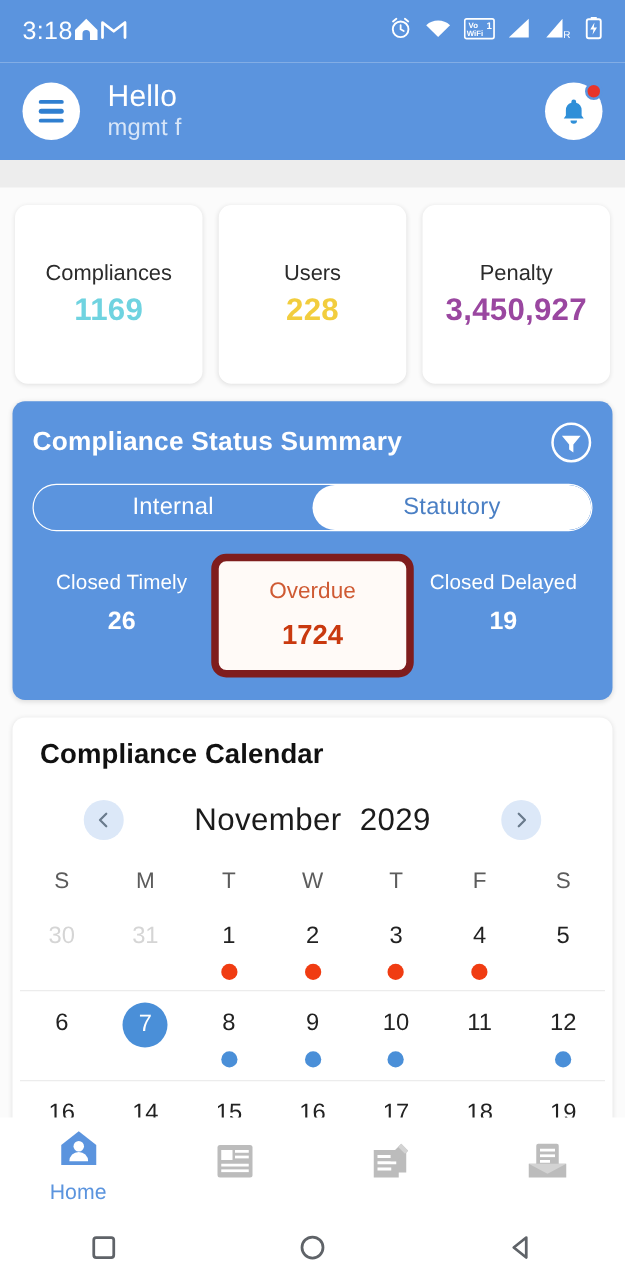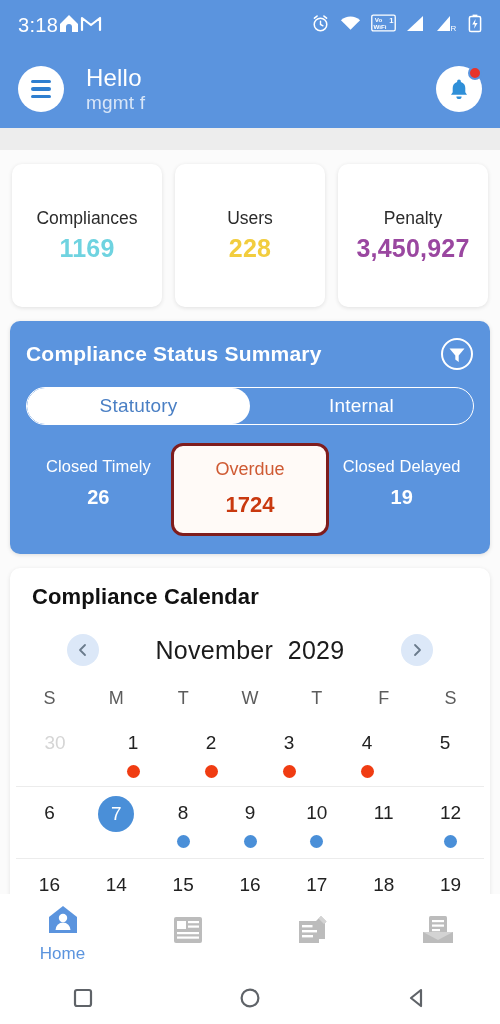--- a/index.html
+++ b/index.html
@@ -79,21 +79,21 @@
     font-size: 19px; cursor: pointer; letter-spacing: .2px;
   }
   .seg-item.active { background: #ffffff; color: #4a7fc4; border-radius: 19px; }
   .seg-item.inactive { color: #ffffff; }
 
   .metrics { margin-top: 18px; display: flex; align-items: flex-start; position: relative; }
   .metric { flex: 1; text-align: center; color: #ffffff; padding-top: 14px; }
   .metric-label { font-size: 16.5px; letter-spacing: .1px; }
   .metric-value { font-size: 20px; font-weight: 700; margin-top: 10px; }
   .overdue-card {
-    flex: 1; background: #fffaf7; border: 3px solid #7f1d1d;
+    flex: 1; background: #fffaf7; border: 6px solid #7f1d1d;
     border-radius: 12px; text-align: center; padding: 13px 4px 15px 4px;
     cursor: pointer;
   }
   .overdue-label { color: #cf5a33; font-size: 18px; }
   .overdue-value { color: #c9390f; font-size: 22px; font-weight: 700; margin-top: 12px; }
 
   
   .calendar {
     margin: 14px 10px 0 10px; background: #ffffff;
     border-radius: 10px; padding: 16px 6px 0 6px;
@@ -251,22 +251,22 @@
       <span class="sum-title">Compliance Status Summary</span>
       <span class="filter-btn">
         <svg width="34" height="34" viewBox="0 0 34 34">
           <circle cx="17" cy="17" r="15" fill="none" stroke="#ffffff" stroke-width="2"></circle>
           <path d="M9.5 11.5 L24.5 11.5 L18.7 18.5 L18.7 25 L15.3 22.6 L15.3 18.5 Z" fill="#ffffff"></path>
         </svg>
       </span>
     </div>
 
     <div class="segment">
+      <div class="seg-item inactive">Internal</div>
       <div class="seg-item active">Statutory</div>
-      <div class="seg-item inactive">Internal</div>
     </div>
 
     <div class="metrics">
       <div class="metric">
         <div class="metric-label">Closed Timely</div>
         <div class="metric-value">26</div>
       </div>
       <div class="overdue-card">
         <div class="overdue-label">Overdue</div>
         <div class="overdue-value">1724</div>
@@ -300,20 +300,21 @@
           <div class="cal-cell dow">M</div>
           <div class="cal-cell dow">T</div>
           <div class="cal-cell dow">W</div>
           <div class="cal-cell dow">T</div>
           <div class="cal-cell dow">F</div>
           <div class="cal-cell dow">S</div>
         </div>
       <div id="weeks-container">
           <div class="cal-row week">
             <div class="cal-cell"><div class="daynum muted">30</div><div class="dotrow"></div></div>
+            <div class="cal-cell"><div class="daynum muted">31</div><div class="dotrow"></div></div>
             <div class="cal-cell"><div class="daynum">1</div><div class="dotrow">
                 <span class="dot red"></span>
               </div></div>
             <div class="cal-cell"><div class="daynum">2</div><div class="dotrow">
                 <span class="dot red"></span>
               </div></div>
             <div class="cal-cell"><div class="daynum">3</div><div class="dotrow">
                 <span class="dot red"></span>
               </div></div>
             <div class="cal-cell"><div class="daynum">4</div><div class="dotrow">

